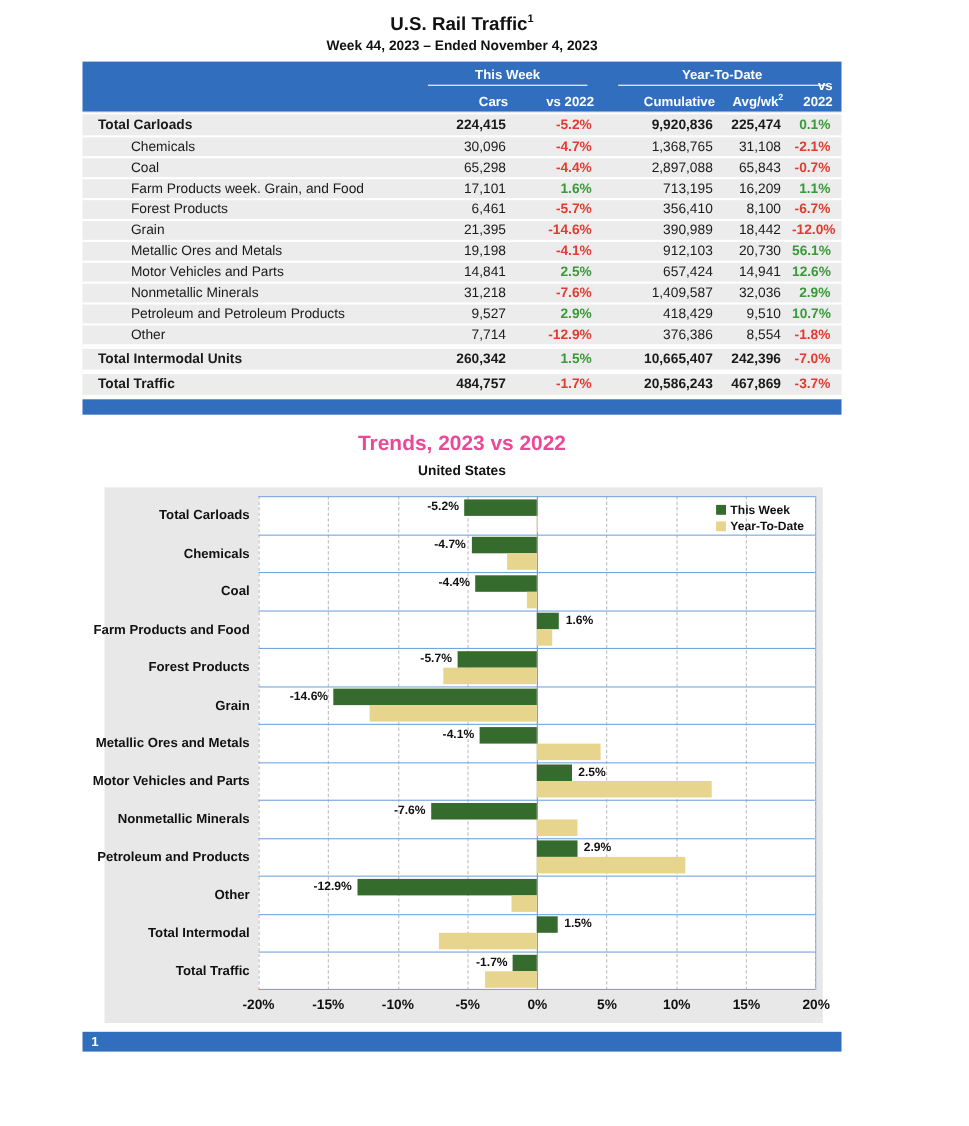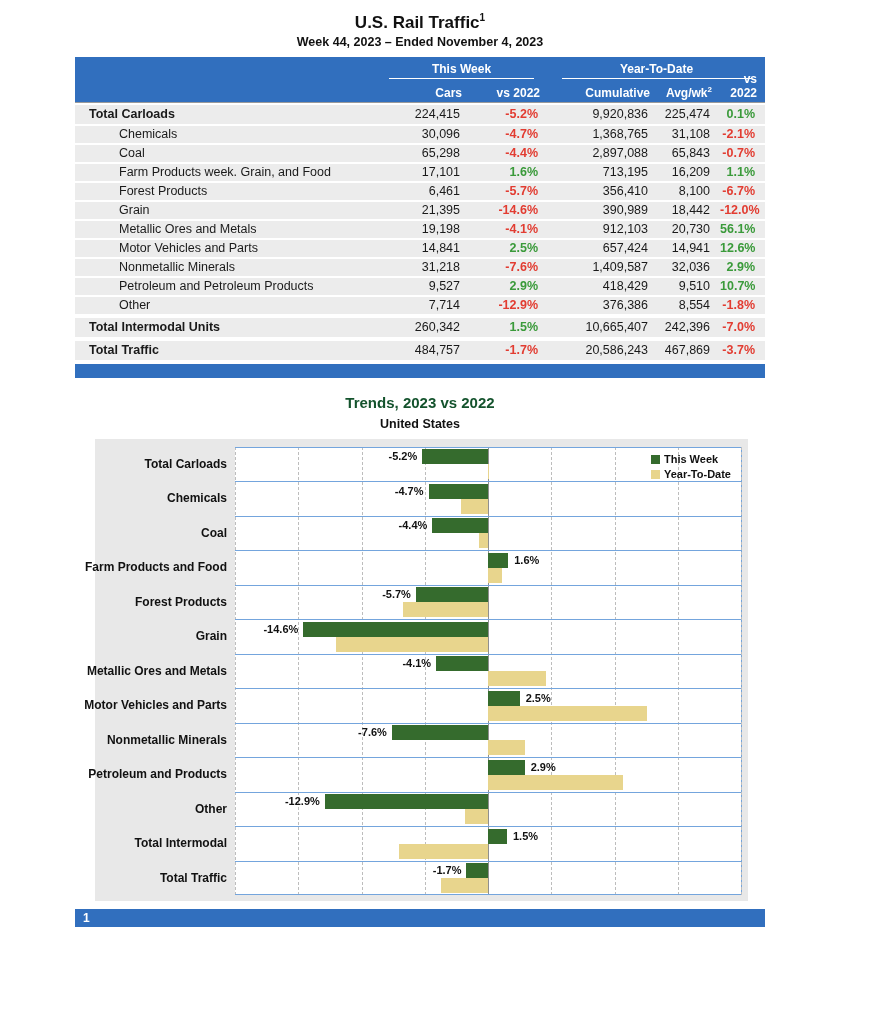--- a/index.html
+++ b/index.html
@@ -32,31 +32,31 @@
   .hcell{text-align:right;padding-right:8px;box-sizing:border-box;}
   .hcell sup{font-size:8px;}
   .tbody{border-top:1px solid #9a9a9a;}
   .trow{display:flex;background:var(--rowgray);height:17px;line-height:17px;font-size:12.5px;border-bottom:2px solid #fff;}
   .trow.total{font-weight:bold;height:19px;line-height:19px;margin-top:2px;}
   .trow .cell{box-sizing:border-box;white-space:nowrap;overflow:hidden;}
   .cell.label{padding-left:14px;text-align:left;}
   .cell.label.indent{padding-left:44px;}
   .cell.num{text-align:right;padding-right:10px;font-weight:bold;}
   .trow:not(.total) .cell.num{font-weight:normal;}
-  .cell.num.strong{font-weight:normal;}
+  .cell.num.strong{font-weight:bold;}
   .cell.pct{text-align:right;padding-right:10px;font-weight:bold;}
   .pct.pos{color:var(--pos);}
   .pct.neg{color:var(--neg);}
   .table-endbar{height:14px;background:var(--blue);margin-top:2px;}
   
   .footnotes{margin:8px 0 0 28px;font-size:12px;color:#222;}
   .footnote{margin:3px 0;line-height:17px;}
   .footnote sup{font-size:9px;margin-right:3px;}
   
-  .chart-title{margin:16px 0 0 0;text-align:center;font-size:15px;font-weight:bold;color:#14532d;}
+  .chart-title{margin:16px 0 0 0;text-align:center;font-size:19px;font-weight:bold;color:#ec4899;}
   .chart-subtitle{margin:6px 0 8px 0;text-align:center;font-size:12.5px;font-weight:bold;color:#111;}
   
   .chart-box{width:653px;margin-left:20px;background:var(--chartbg);padding:8px 0 6px 0;box-sizing:border-box;}
   .chart-body{display:flex;margin:0 6px 0 0;}
   .chart-labels{width:140px;flex:none;}
   .chart-label{height:34.5px;display:flex;align-items:center;justify-content:flex-end;
     padding-right:8px;font-size:12px;font-weight:bold;color:#111;box-sizing:border-box;white-space:nowrap;}
   .chart-plot{flex:1;position:relative;background:#fff;border-right:1px solid var(--bandblue);}
   .gridlines{position:absolute;left:0;top:0;right:0;bottom:0;}
   .gline{position:absolute;top:0;bottom:0;width:0;border-left:1px dashed #bdbdbd;}
@@ -320,19 +320,30 @@
             <div class="bar ytd" style="left: 32.5%; width: 17.5%;"></div>
             <div class="bar-val" style="left: 53.75%; padding-left: 6px;">1.5%</div>
           </div>
           <div class="cband">
             <div class="bar week" style="left: 45.75%; width: 4.25%;"></div>
             <div class="bar ytd" style="left: 40.75%; width: 9.25%;"></div>
             <div class="bar-val" style="left: 45.75%; transform: translateX(-100%); padding-right: 5px;">-1.7%</div>
           </div>
         </div>
     </div>
+    <div class="chart-axis" id="chart-axis">
+        <div class="axis-tick" style="left: 0%;">-20%</div>
+        <div class="axis-tick" style="left: 12.5%;">-15%</div>
+        <div class="axis-tick" style="left: 25%;">-10%</div>
+        <div class="axis-tick" style="left: 37.5%;">-5%</div>
+        <div class="axis-tick" style="left: 50%;">0%</div>
+        <div class="axis-tick" style="left: 62.5%;">5%</div>
+        <div class="axis-tick" style="left: 75%;">10%</div>
+        <div class="axis-tick" style="left: 87.5%;">15%</div>
+        <div class="axis-tick" style="left: 100%;">20%</div>
+      </div>
   </div>
 
 </div>
 
 <div class="footer-bar">
   <span>1</span>
 </div>
 
 </body></html>

